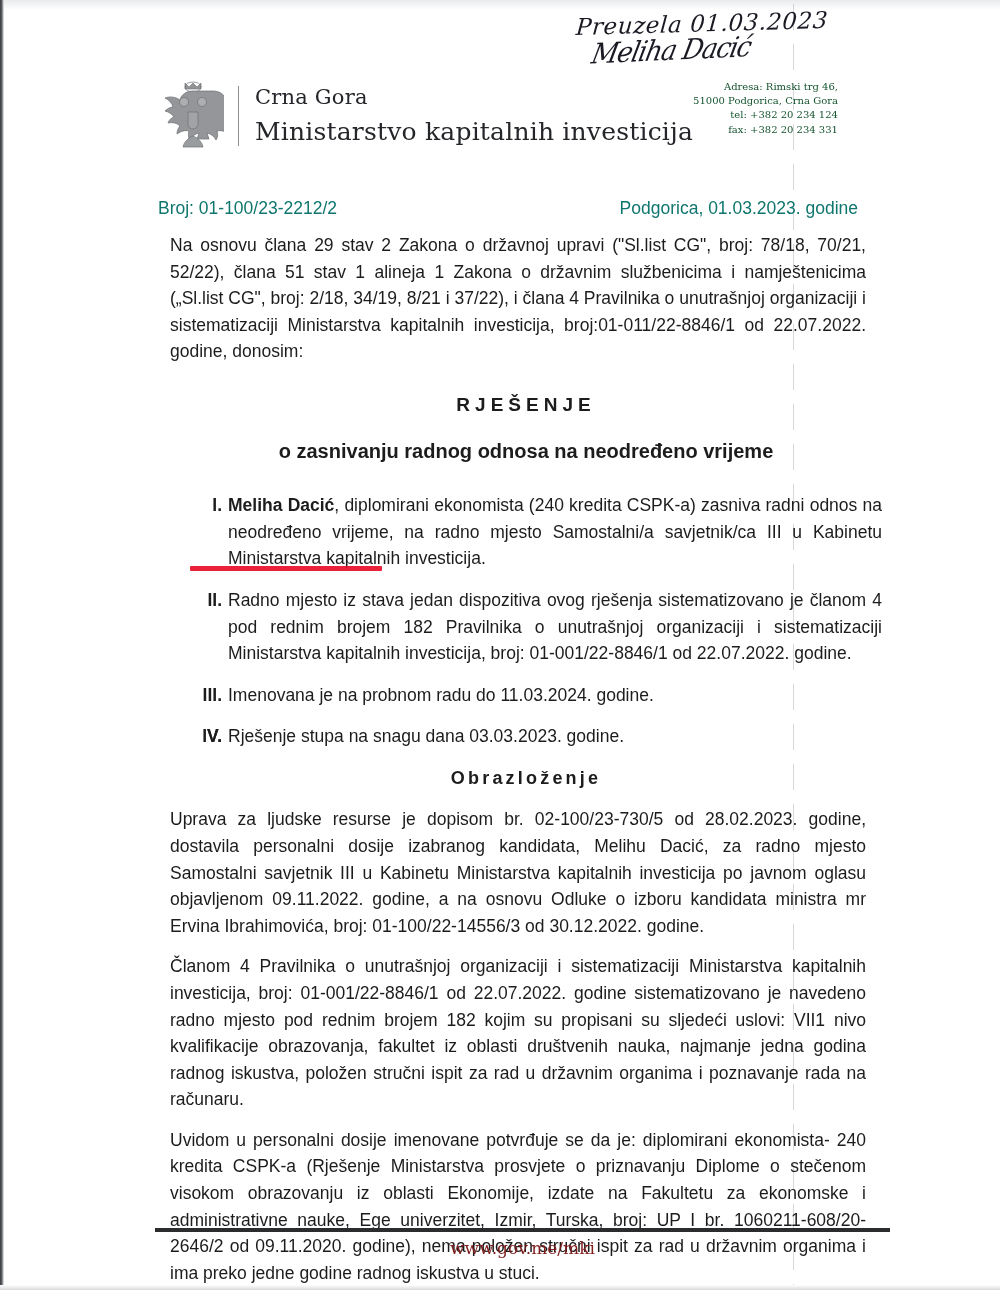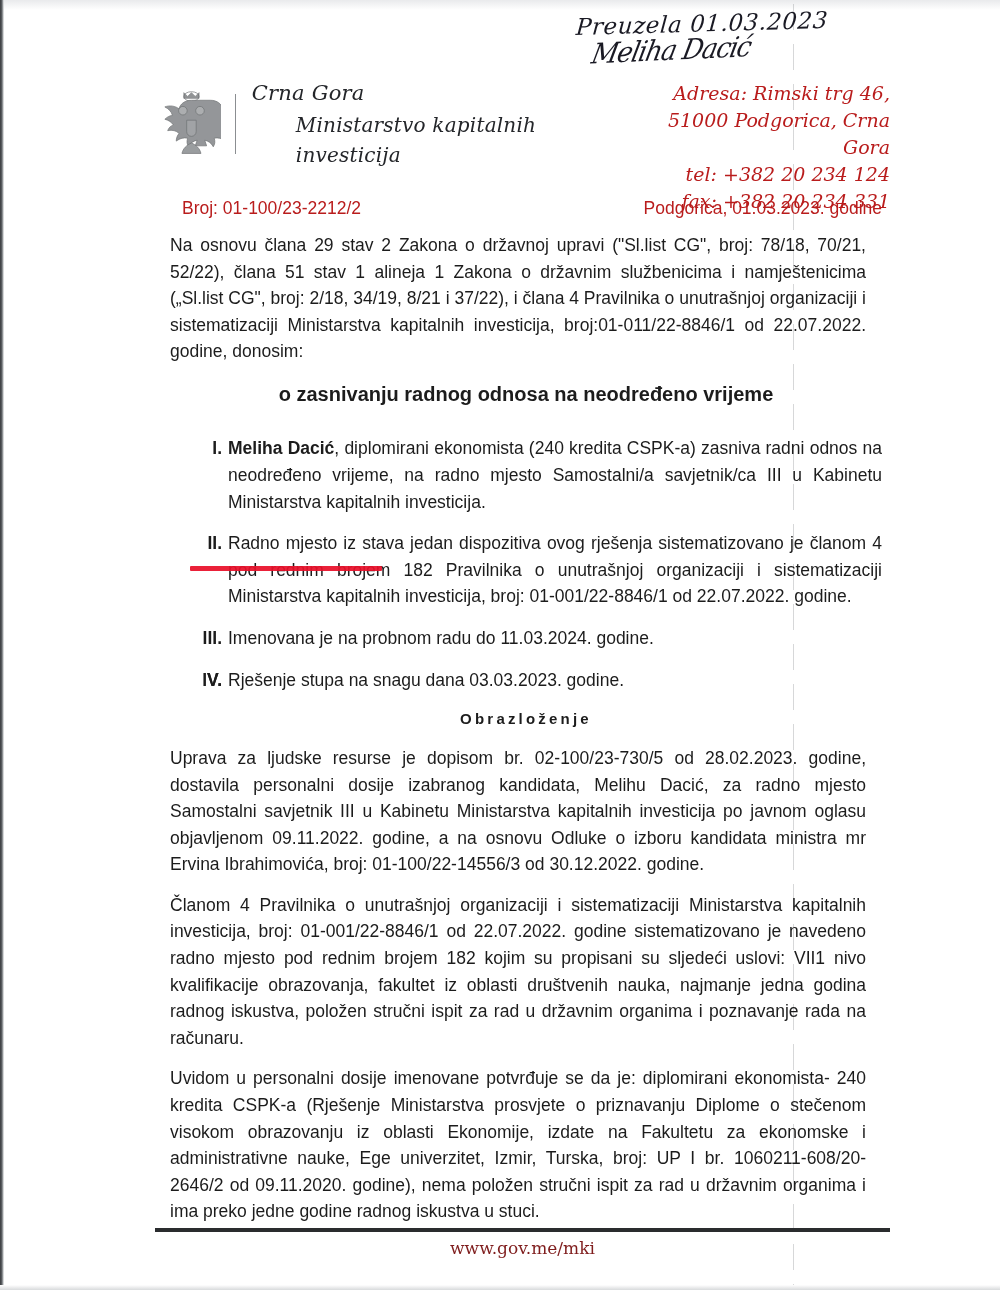--- a/index.html
+++ b/index.html
@@ -75,56 +75,55 @@
 
   
   .letterhead {
     position: absolute;
     top: 78px;
     left: 162px;
     width: 728px;
     display: flex;
     justify-content: flex-start;
     align-items: flex-start;
-    font-style: italic;
   }
   .brand { display: flex; align-items: center; }
   .crest { width: 62px; height: 76px; opacity: .82; }
   .brand-rule {
     width: 1px;
     height: 60px;
     background: #6e7275;
     margin: 0 16px 0 14px;
     opacity: .8;
   }
   .brand-lines {
     font-family: "DejaVu Serif", serif;
     color: #24262a;
   }
   .brand-line1 { font-size: 21px; line-height: 1.5; letter-spacing: .2px; }
-  .brand-line2 { font-size: 20px; line-height: 1.5; letter-spacing: .2px; margin-left: 44px; }
+  .brand-line2 { font-size: 25px; line-height: 1.5; letter-spacing: .2px; }
   .contact {
     text-align: right;
     font-family: "DejaVu Serif", serif;
-    font-size: 19px;
+    font-size: 10px;
     line-height: 1.42;
-    color: #b91c1c;
+    color: #14532d;
     padding-top: 2px;
   }
 
   
   .meta-row {
     position: absolute;
     top: 198px;
-    left: 182px;
+    left: 158px;
     width: 700px;
     display: flex;
     justify-content: space-between;
     font-size: 17.5px;
-    color: #b91c1c;
+    color: #0f766e;
   }
 
   
   .doc-body {
     position: absolute;
     top: 232px;
     left: 170px;
     width: 712px;
     font-size: 17.5px;
     line-height: 1.52;
@@ -143,21 +142,21 @@
   }
   .title-sub {
     text-align: center;
     font-weight: bold;
     font-size: 20px;
     margin: 0 0 26px 0;
   }
   .section-heading {
     text-align: center;
     font-weight: bold;
-    font-size: 15px;
+    font-size: 18px;
     letter-spacing: 3.2px;
     margin: 8px 0 14px 0;
   }
 
   
   ol.dispositive {
     list-style: none;
     margin: 0 0 6px 0;
     padding: 0 0 0 22px;
   }
@@ -259,20 +258,21 @@
 
   <div class="meta-row">
     <div>Broj: 01-100/23-2212/2</div>
     <div>Podgorica, 01.03.2023. godine</div>
   </div>
 
   <div class="doc-body">
 
     <p class="block">Na osnovu člana 29 stav 2 Zakona o državnoj upravi ("Sl.list CG", broj: 78/18, 70/21, 52/22), člana 51 stav 1 alineja 1  Zakona o državnim službenicima i namještenicima („Sl.list CG", broj: 2/18, 34/19, 8/21 i 37/22), i člana 4 Pravilnika o unutrašnjoj organizaciji i sistematizaciji Ministarstva kapitalnih investicija, broj:01-011/22-8846/1 od 22.07.2022. godine, donosim:</p>
 
+    <div class="title-main">RJEŠENJE</div>
     <div class="title-sub">o zasnivanju radnog odnosa na neodređeno vrijeme</div>
 
     <ol class="dispositive" id="dispositive-list">
         <li><span class="roman">I.</span><span class="nm">Meliha Dacić</span><span>, diplomirani ekonomista (240 kredita CSPK-a) zasniva radni odnos na neodređeno vrijeme, na radno mjesto Samostalni/a savjetnik/ca III u Kabinetu Ministarstva kapitalnih investicija.</span></li>
         <li><span class="roman">II.</span><span>Radno mjesto iz stava jedan dispozitiva ovog rješenja sistematizovano je članom 4 pod rednim brojem 182 Pravilnika o unutrašnjoj organizaciji i sistematizaciji Ministarstva kapitalnih investicija, broj: 01-001/22-8846/1 od 22.07.2022. godine.</span></li>
         <li><span class="roman">III.</span><span>Imenovana je na probnom radu do 11.03.2024. godine.</span></li>
         <li><span class="roman">IV.</span></li>
         <li><span class="roman">V.</span><span>Rješenje stupa na snagu dana 03.03.2023. godine.</span></li>
       </ol>
 

